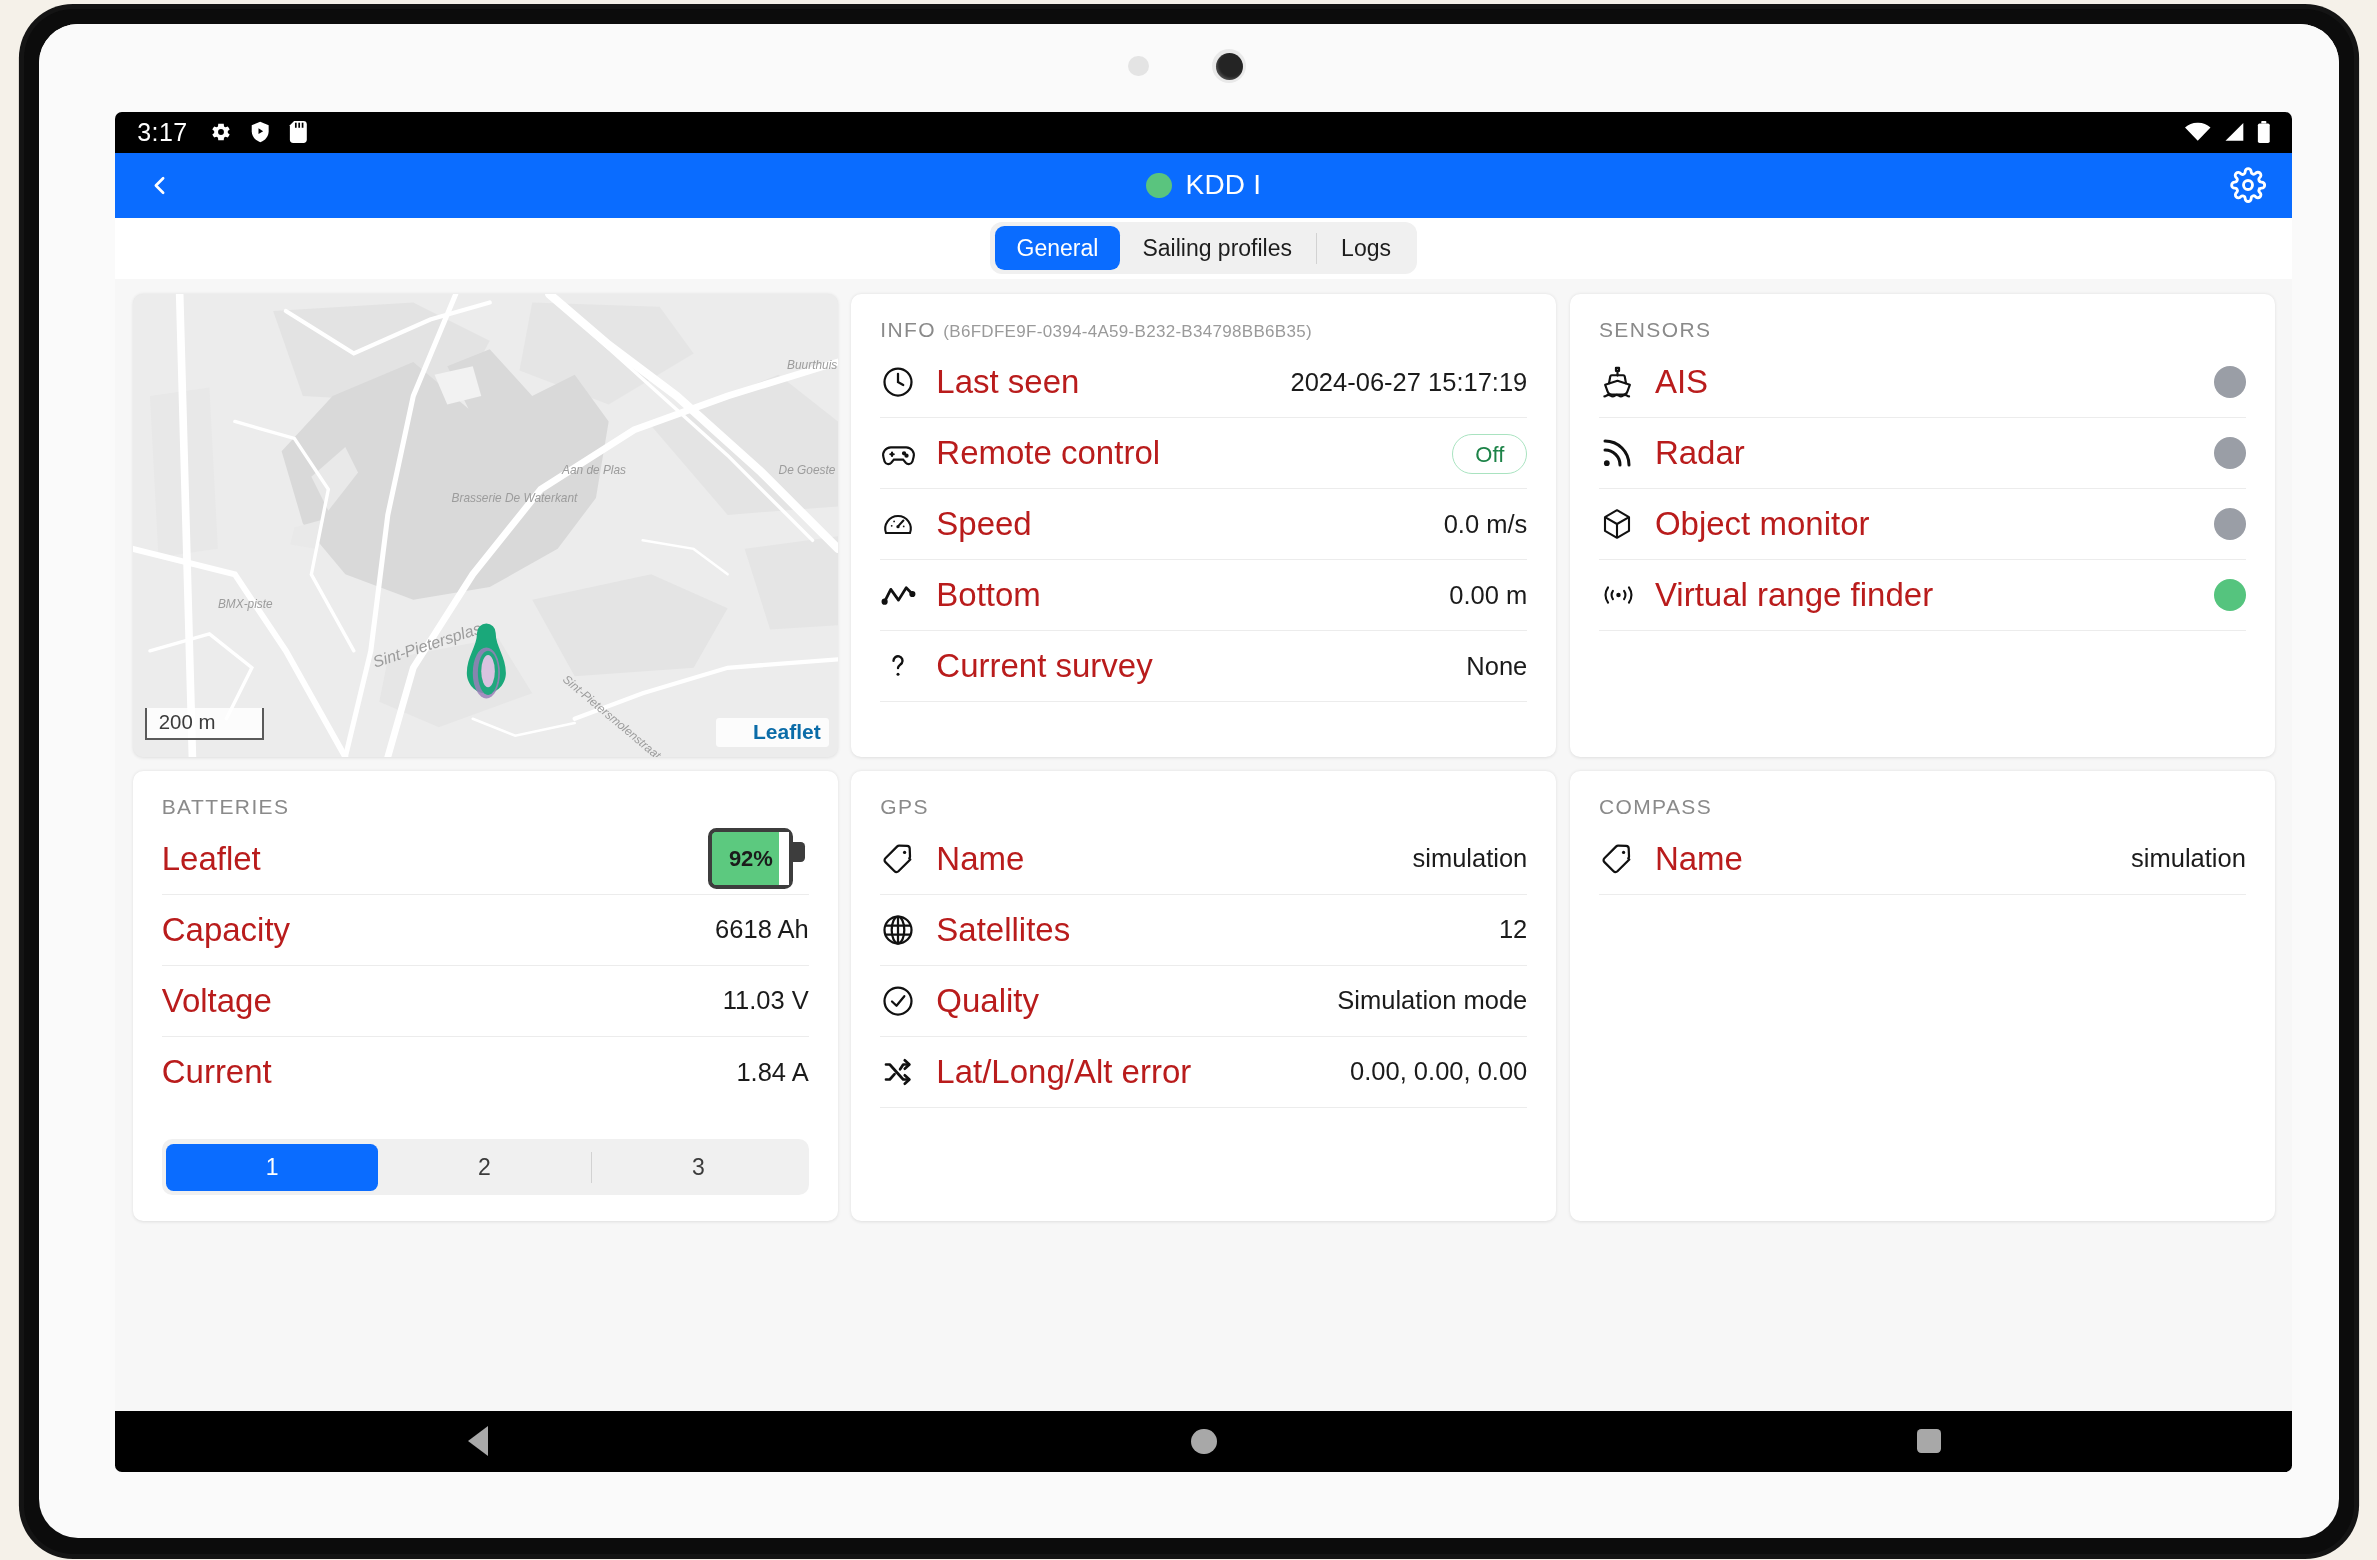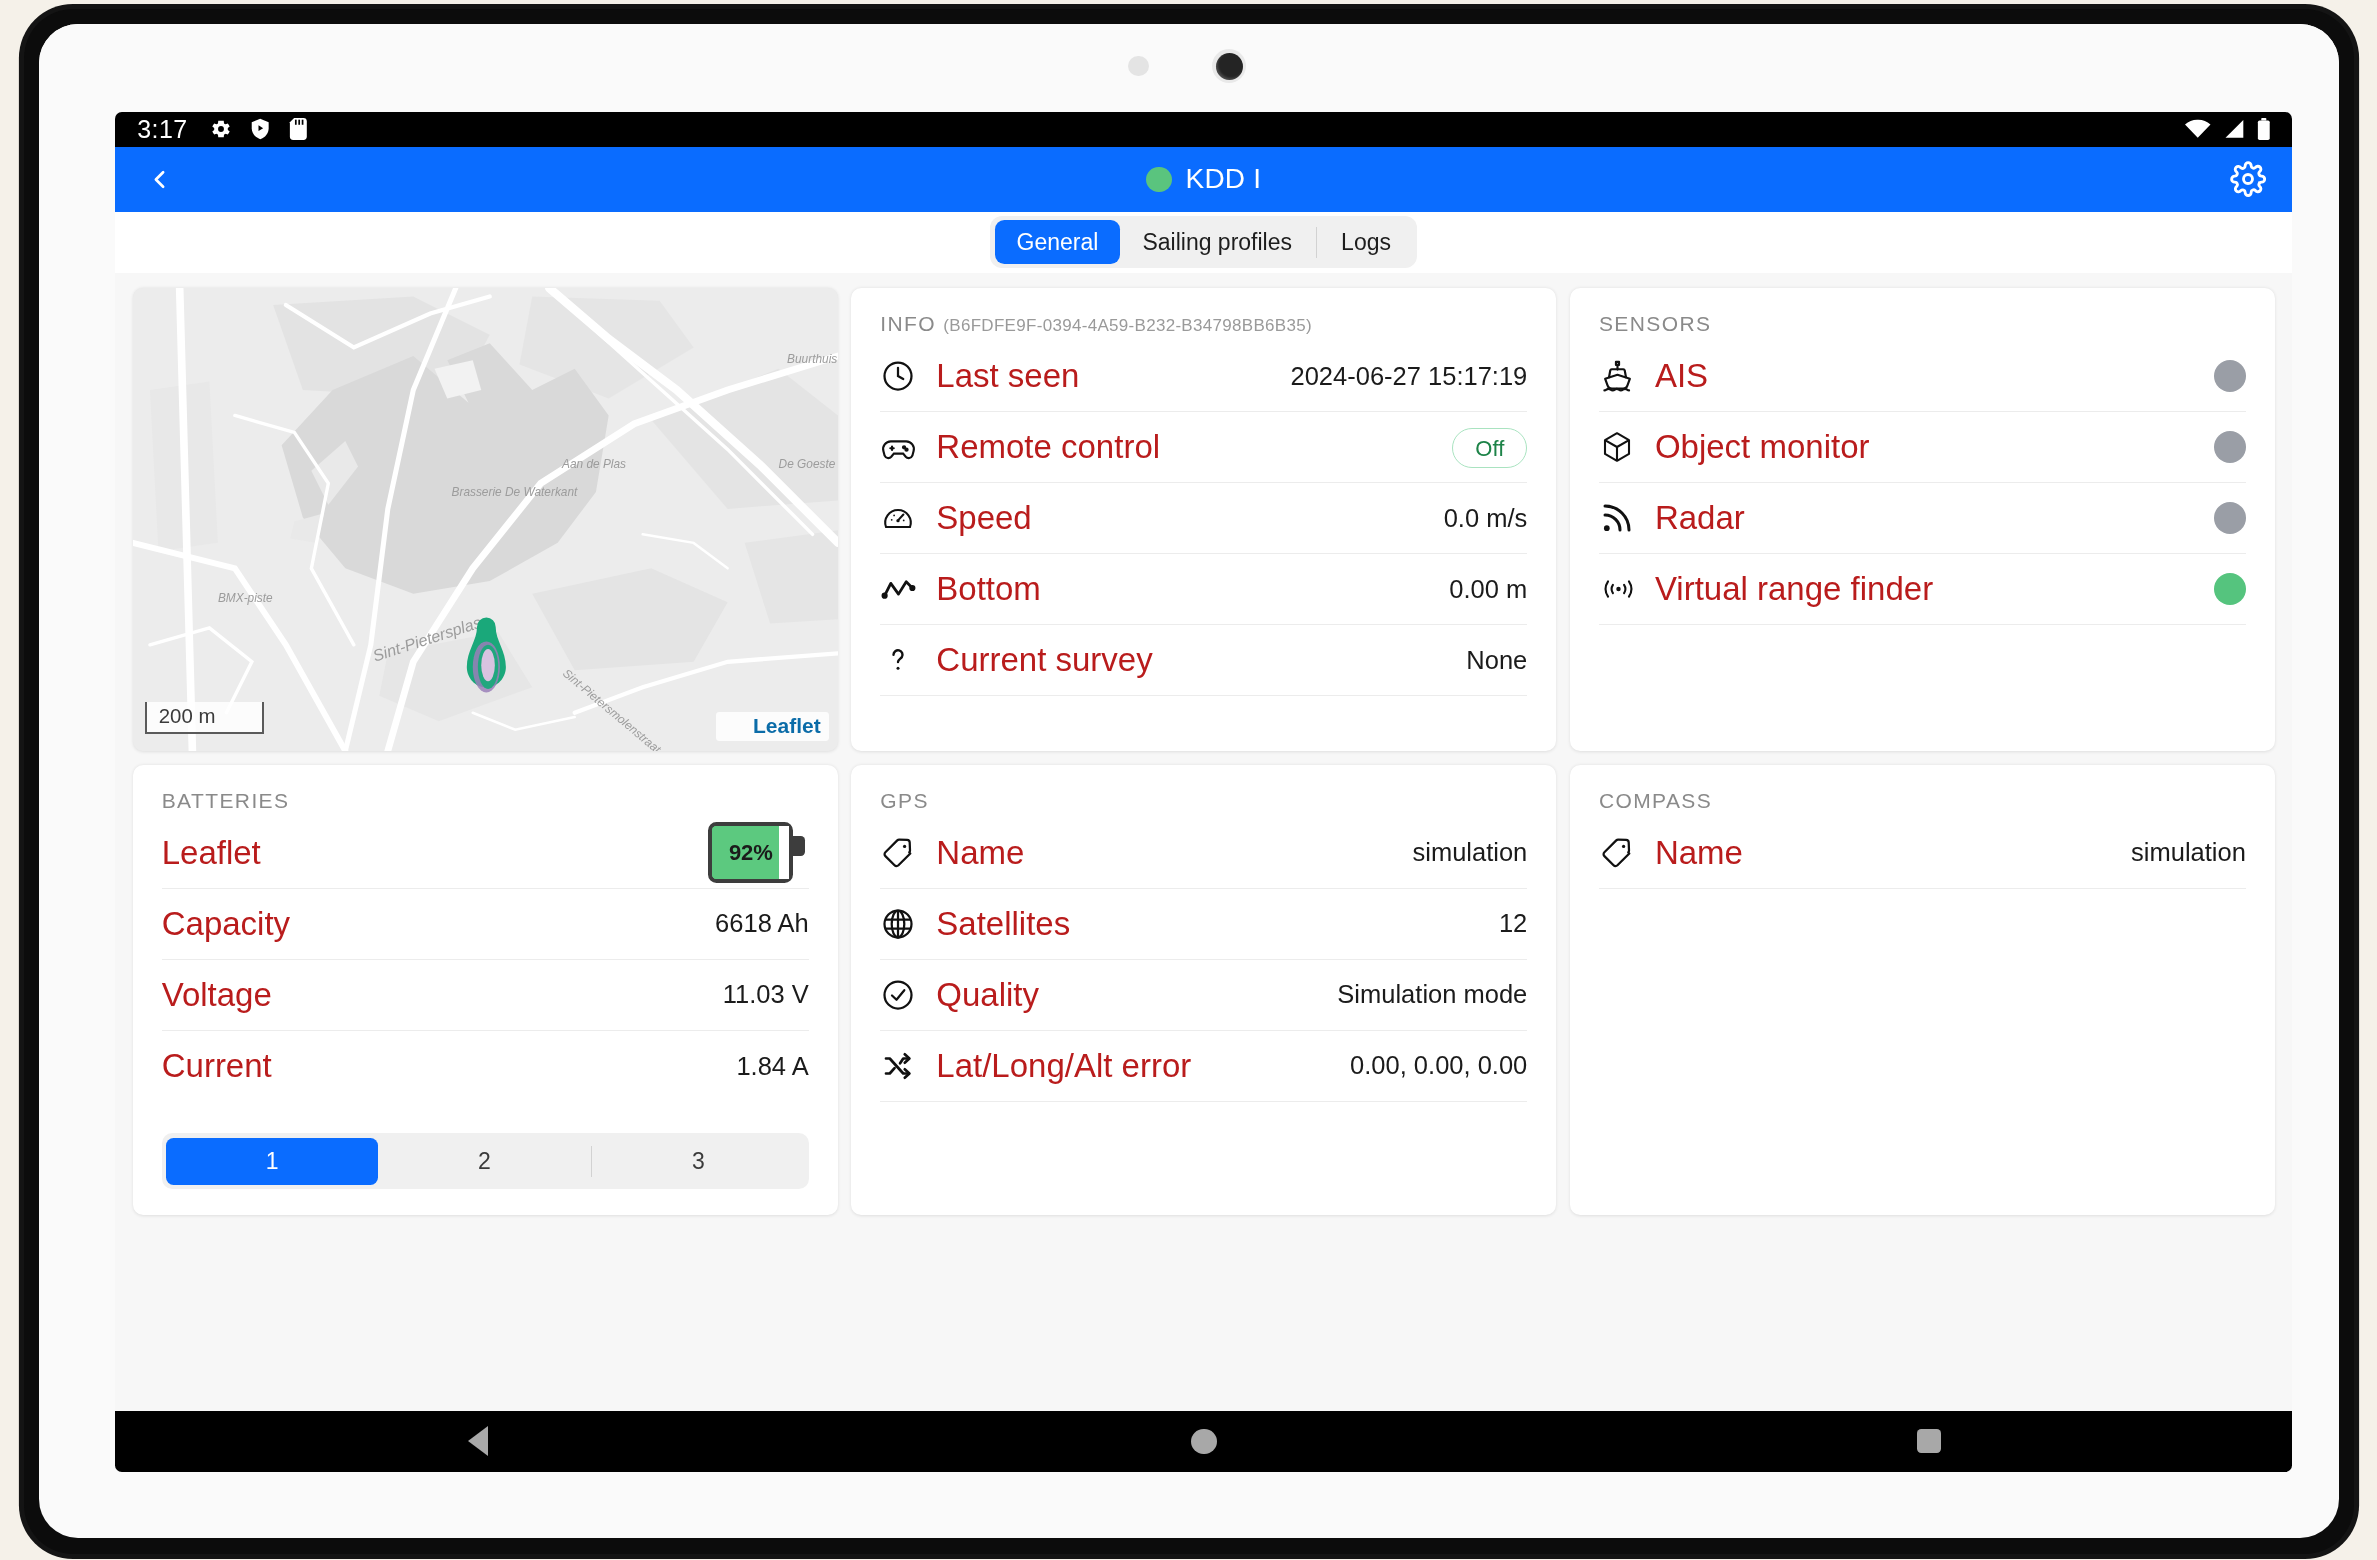--- a/index.html
+++ b/index.html
@@ -54,21 +54,21 @@
     left: 76px; top: 88px;
     width: 2177px; height: 1360px;
     background: #f7f7f7;
     border-radius: 6.8px;
     overflow: hidden;
     display: flex; flex-direction: column;
   }
 
   
   .statusbar {
-    height: 35px; background: #000; color: #fff;
+    height: 41px; background: #000; color: #fff;
     display: flex; align-items: center;
     padding: 0 22px;
     flex: none;
     text-align: right;
   }
   .statusbar .time { font-size: 25px; letter-spacing: 0.4px; }
   .sb-icons-left { display: flex; align-items: center; gap: 18.7px; margin-left: 22px; }
   .sb-icons-right { margin-left: auto; display: flex; align-items: center; gap: 12px; }
   .sb-icons-left svg, .sb-icons-right svg { display: block; }
 
@@ -467,38 +467,38 @@
                       <path d="M4 13.5l8-2.6 8 2.6-1.6 4.4a3 3 0 01-2.9 2H8.5a3 3 0 01-2.9-2z"></path>
                       <path d="M3.5 21c1.3 0 1.3-1 2.7-1s1.3 1 2.7 1 1.3-1 2.6-1 1.4 1 2.7 1 1.3-1 2.7-1 1.3 1 2.6 1"></path>
                     </svg>
               </span>
               <span class="label">AIS</span>
               <span class="sensor-dot-gray"></span>
             </div>
 
             <div class="row">
               <span class="ico">
-                <svg width="36" height="36" viewBox="0 0 24 24" fill="none" stroke="#111" stroke-width="1.4" stroke-linejoin="round">
-                      <path d="M12 2.8l8 4.6v9.2l-8 4.6-8-4.6V7.4z"></path>
-                      <path d="M12 12l8-4.6M12 12v9.2M12 12L4 7.4"></path>
-                    </svg>
-              </span>
-              <span class="label">Object monitor</span>
-              <span class="sensor-dot-gray"></span>
-            </div>
-
-            <div class="row">
-              <span class="ico">
                 <svg width="36" height="36" viewBox="0 0 24 24" fill="none" stroke="#111" stroke-width="2" stroke-linecap="round">
                       <path d="M4 4a16 16 0 0116 16"></path>
                       <path d="M4 10a10 10 0 0110 10"></path>
                       <circle cx="5.2" cy="18.8" r="1.9" fill="#111" stroke="none"></circle>
                     </svg>
               </span>
               <span class="label">Radar</span>
+              <span class="sensor-dot-gray"></span>
+            </div>
+
+            <div class="row">
+              <span class="ico">
+                <svg width="36" height="36" viewBox="0 0 24 24" fill="none" stroke="#111" stroke-width="1.4" stroke-linejoin="round">
+                      <path d="M12 2.8l8 4.6v9.2l-8 4.6-8-4.6V7.4z"></path>
+                      <path d="M12 12l8-4.6M12 12v9.2M12 12L4 7.4"></path>
+                    </svg>
+              </span>
+              <span class="label">Object monitor</span>
               <span class="sensor-dot-gray"></span>
             </div>
 
             <div class="row">
               <span class="ico">
                 <svg width="39" height="36" viewBox="0 0 28 24" fill="none" stroke="#111" stroke-width="1.5" stroke-linecap="round">
                       <path d="M6.5 6.5a10 10 0 000 11"></path>
                       <path d="M21.5 6.5a10 10 0 010 11"></path>
                       <path d="M10 9a5.5 5.5 0 000 6"></path>
                       <path d="M18 9a5.5 5.5 0 010 6"></path>

